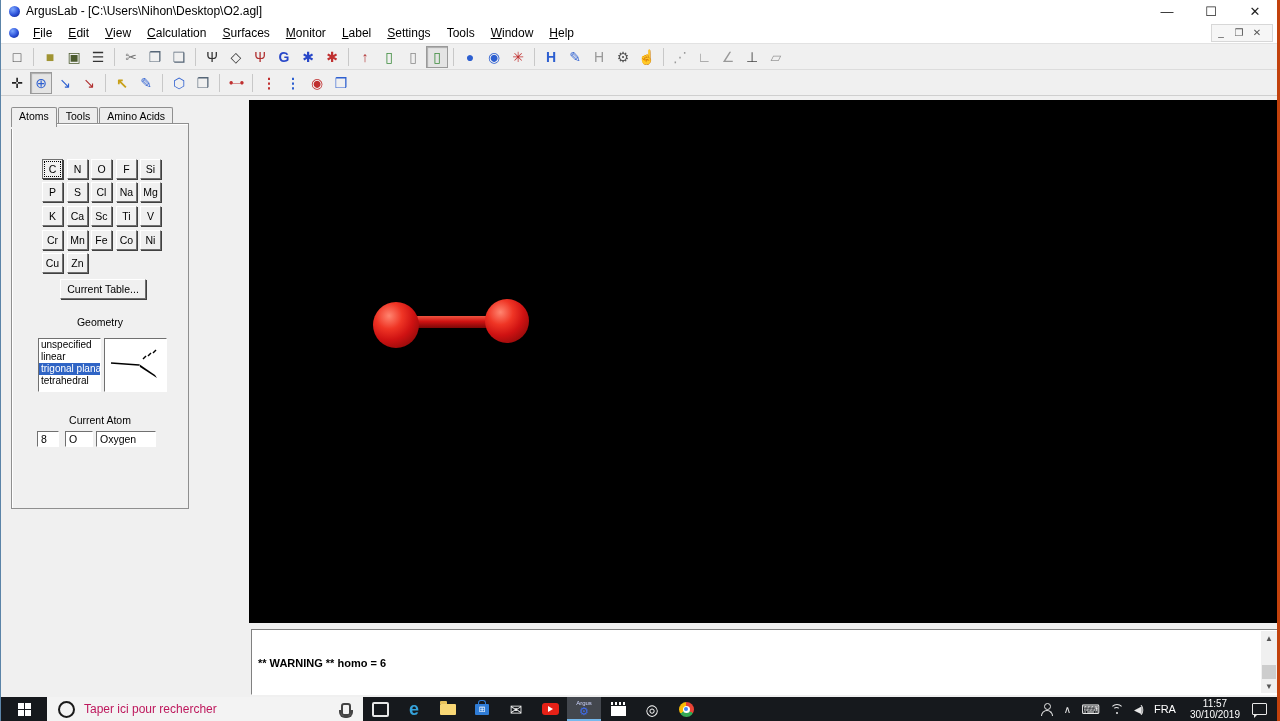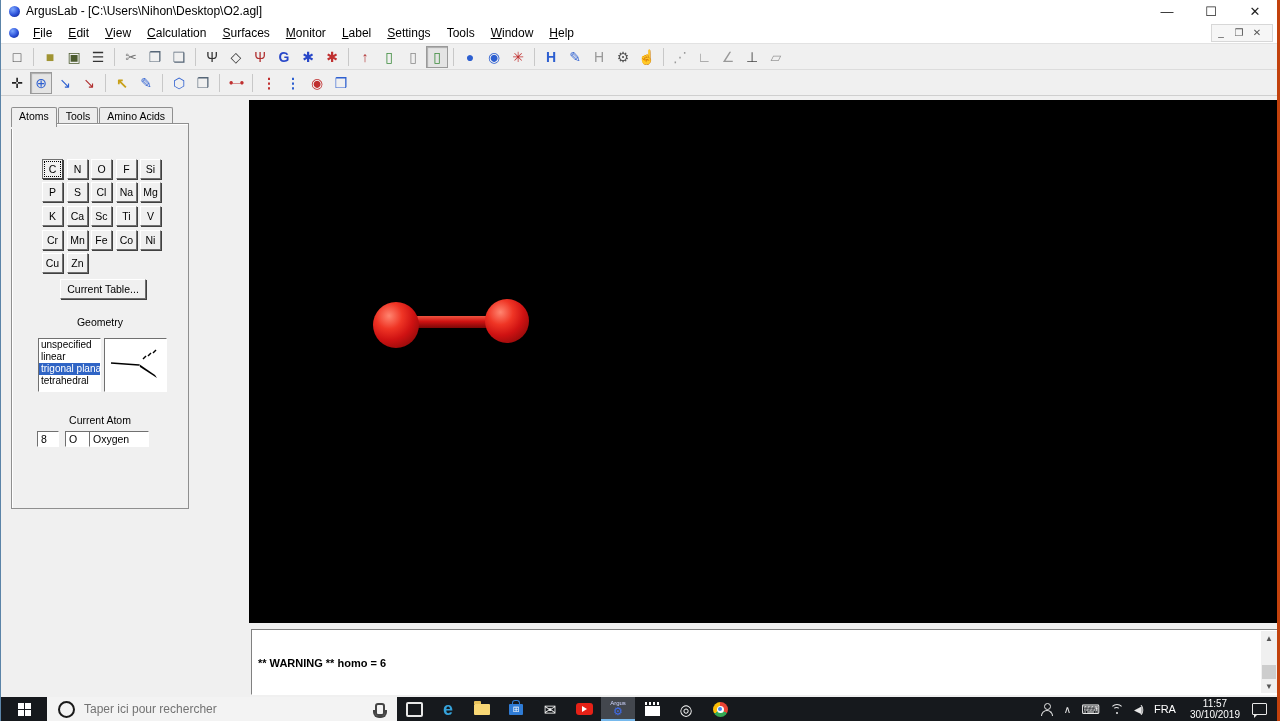--- a/index.html
+++ b/index.html
@@ -76,21 +76,21 @@
   .log-scroll{position:absolute;right:1px;top:1px;width:16px;height:62px;background:#f0f0f0;}
   .scroll-arrow{position:absolute;left:0;width:16px;height:14px;font-size:8px;color:#555;
     display:flex;align-items:center;justify-content:center;background:#f0f0f0;}
   .scroll-thumb{position:absolute;left:1px;top:34px;width:14px;height:16px;background:#cdcdcd;}
   
   .taskbar{position:absolute;left:0;top:697px;width:100%;height:24px;background:#16191d;
     display:flex;align-items:stretch;color:#ffffff;}
   .start-btn{width:46px;display:flex;align-items:center;justify-content:center;}
   .win-logo{display:grid;grid-template-columns:6px 6px;grid-template-rows:6px 6px;gap:1px;}
   .win-logo span{background:#ffffff;}
-  .search-box{width:350px;background:#f3f3f3;color:#737373;display:flex;align-items:center;
+  .search-box{width:316px;background:#f3f3f3;color:#be185d;display:flex;align-items:center;
     font-size:12px;justify-content:flex-end;}
   .cortana-circle{width:13px;height:13px;border:2px solid #1a1a1a;border-radius:50%;margin:0 9px 0 11px;}
   .search-text{flex:1;}
   .mic-icon{width:6px;height:9px;border:2px solid #444;border-radius:3px;margin-right:12px;position:relative;}
   .mic-icon::after{content:"";position:absolute;left:-4px;top:5px;width:10px;height:6px;
     border:2px solid #444;border-top:none;border-radius:0 0 6px 6px;}
   .task-icons{display:flex;align-items:stretch;}
   .task-icon{width:34px;display:flex;align-items:center;justify-content:center;}
   .task-icon.active-app{background:#43474e;border-bottom:2px solid #76b9ed;box-sizing:border-box;
     flex-direction:column;justify-content:center;}
@@ -289,21 +289,21 @@
             <polygon points="34,25 50,36 52,39 35,28" fill="#000"></polygon>
             <line x1="38" y1="20" x2="41" y2="17" stroke="#000" stroke-width="1.5"></line>
             <line x1="43" y1="17" x2="46" y2="14" stroke="#000" stroke-width="1.5"></line>
             <line x1="48" y1="14" x2="51" y2="11" stroke="#000" stroke-width="1.5"></line>
           </svg>
         </div>
 
         <div class="ca-label">Current Atom</div>
         <div class="ca-field" style="left:25px;width:22px;">8</div>
         <div class="ca-field" style="left:53px;width:28px;">O</div>
-        <div class="ca-field" style="left:77px;width:60px;">Oxygen</div>
+        <div class="ca-field" style="left:84px;width:60px;">Oxygen</div>
       </div>
     </div>
 
     <div class="viewport">
       <div class="bond" style="left:140px;top:216px;width:124px;height:12px;"></div>
       <div class="atom" style="left:124px;top:202px;width:46px;height:46px;"></div>
       <div class="atom" style="left:236px;top:199px;width:44px;height:44px;"></div>
     </div>
 
     <div class="log">

